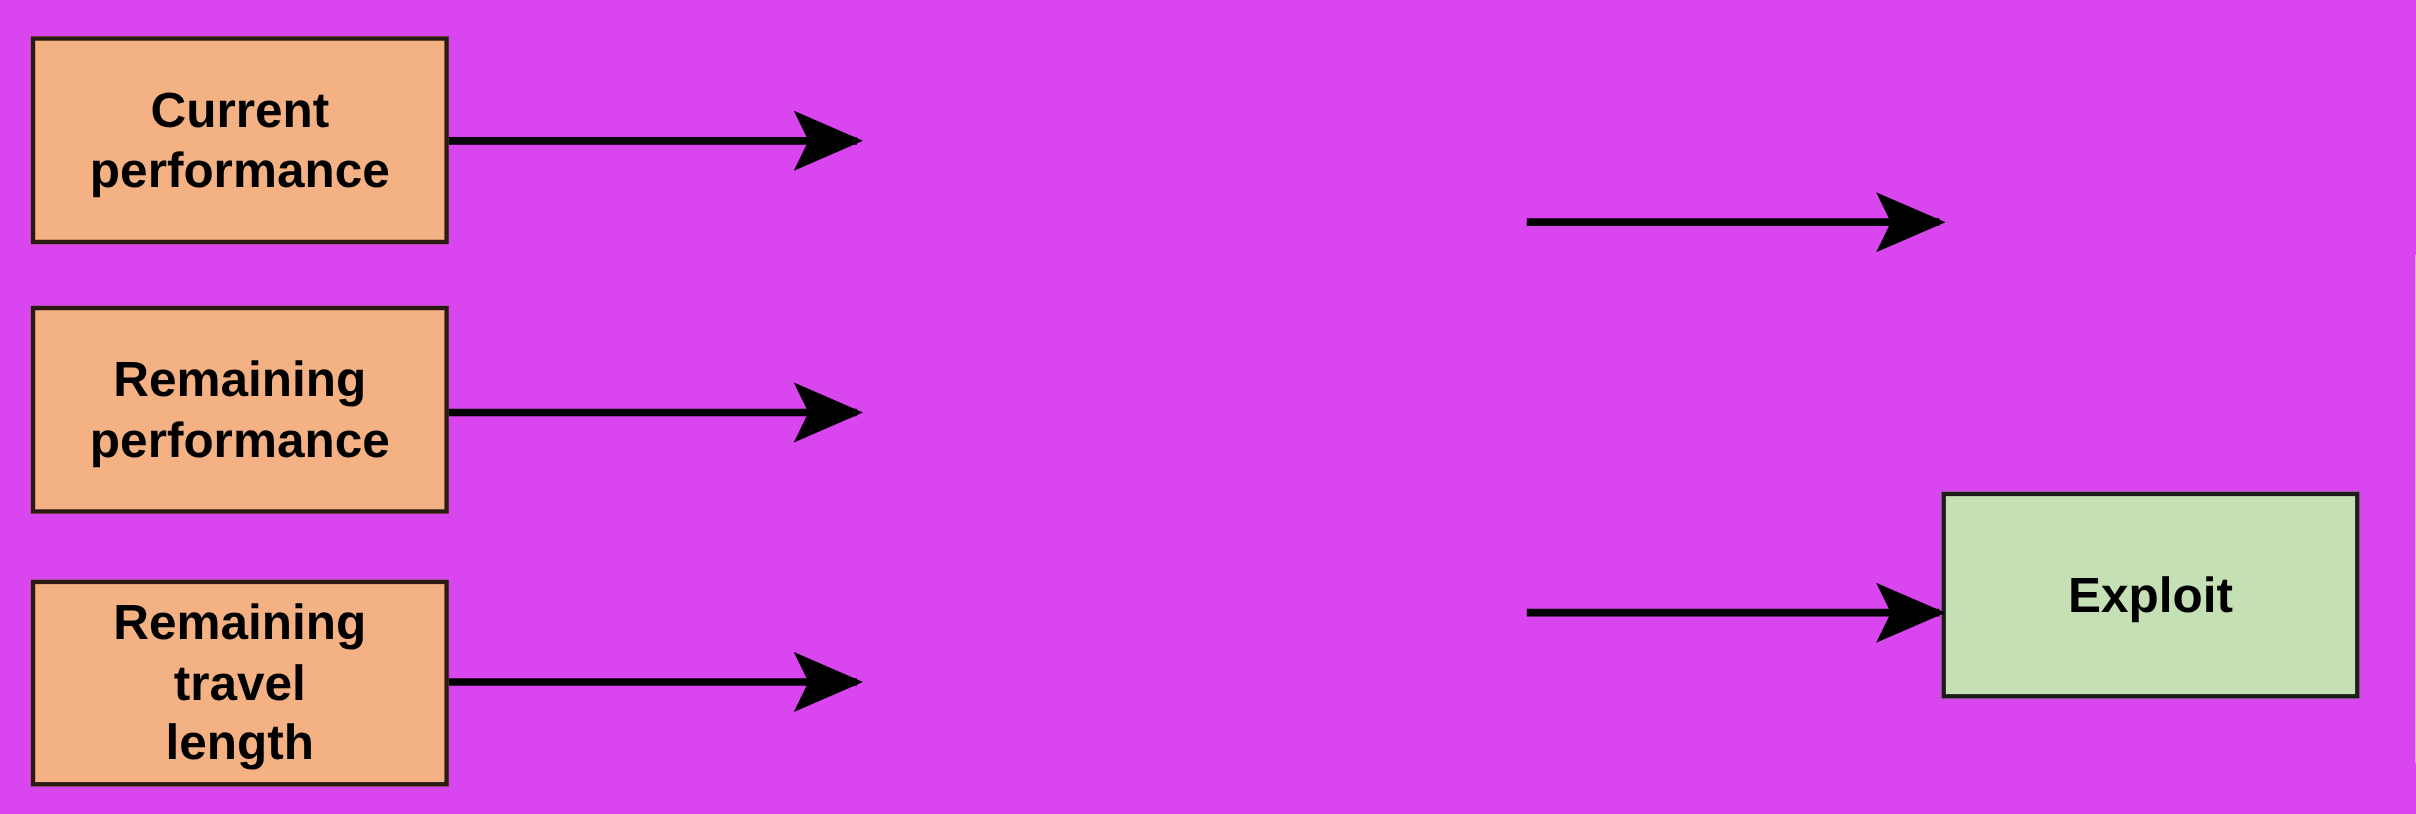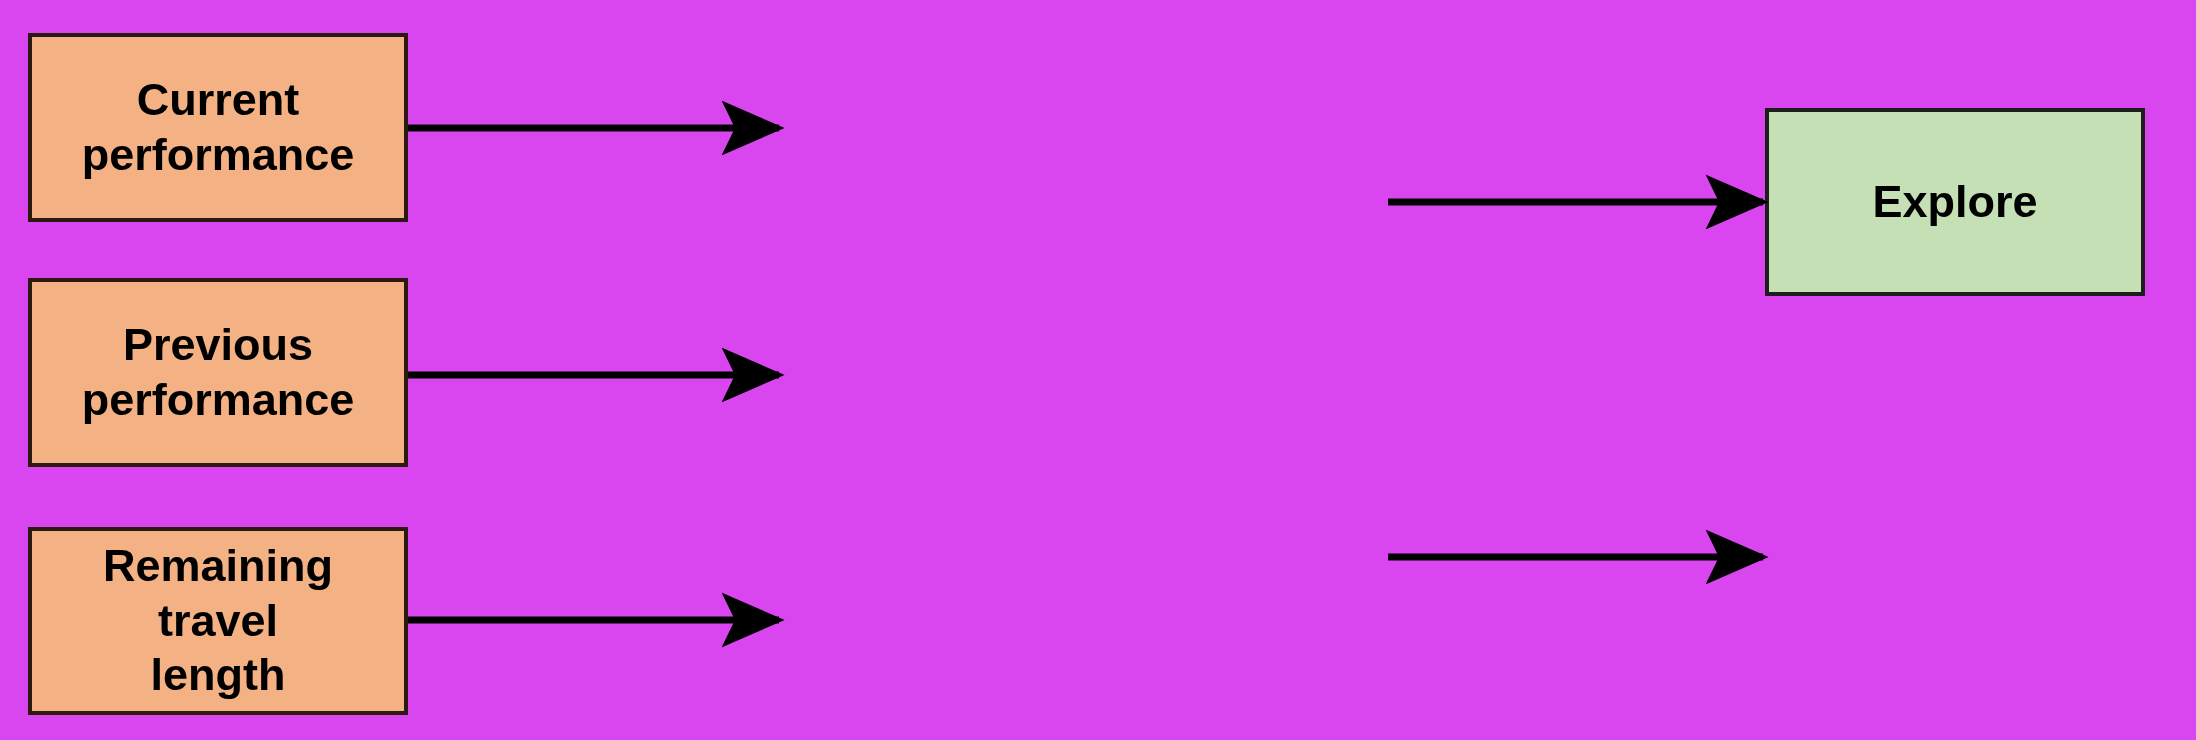--- a/index.html
+++ b/index.html
@@ -64,34 +64,34 @@
 <body>
 
 <div id="diagram-canvas">
 
   <div class="node node-input" style="left:28px; top:33px; width:380px; height:189px;">
     <span class="node-label">Current
 performance</span>
   </div>
 
   <div class="node node-input" style="left:28px; top:278px; width:380px; height:189px;">
-    <span class="node-label">Previous
+    <span class="node-label">Remaining
 performance</span>
   </div>
 
   <div class="node node-input" style="left:28px; top:527px; width:380px; height:188px;justify-content:flex-end;">
     <span class="node-label">Remaining travel
 length</span>
   </div>
 
 
-  <div class="node node-output" style="left:1765px; top:108px; width:380px; height:188px;">
-    <span class="node-label">Explore</span>
+
+  <div class="node node-output" style="left:1765px; top:447px; width:380px; height:188px;">
+    <span class="node-label">Exploit</span>
   </div>
-
 
   <div class="connector" style="left:0; top:0; width:2196px;">
     <svg width="2196" height="740" viewBox="0 0 2196 740">
       <defs>
         <marker id="arrowhead" markerWidth="9" markerHeight="9" refX="8.2" refY="4.5" orient="auto" markerUnits="strokeWidth">
           <path d="M0,0.6 L9,4.5 L0,8.4 L1.9,4.5 Z" fill="#000000"></path>
         </marker>
       </defs>
 
       <line x1="408" y1="128" x2="779" y2="128" stroke="#000000" stroke-width="7" marker-end="url(#arrowhead)"></line>

